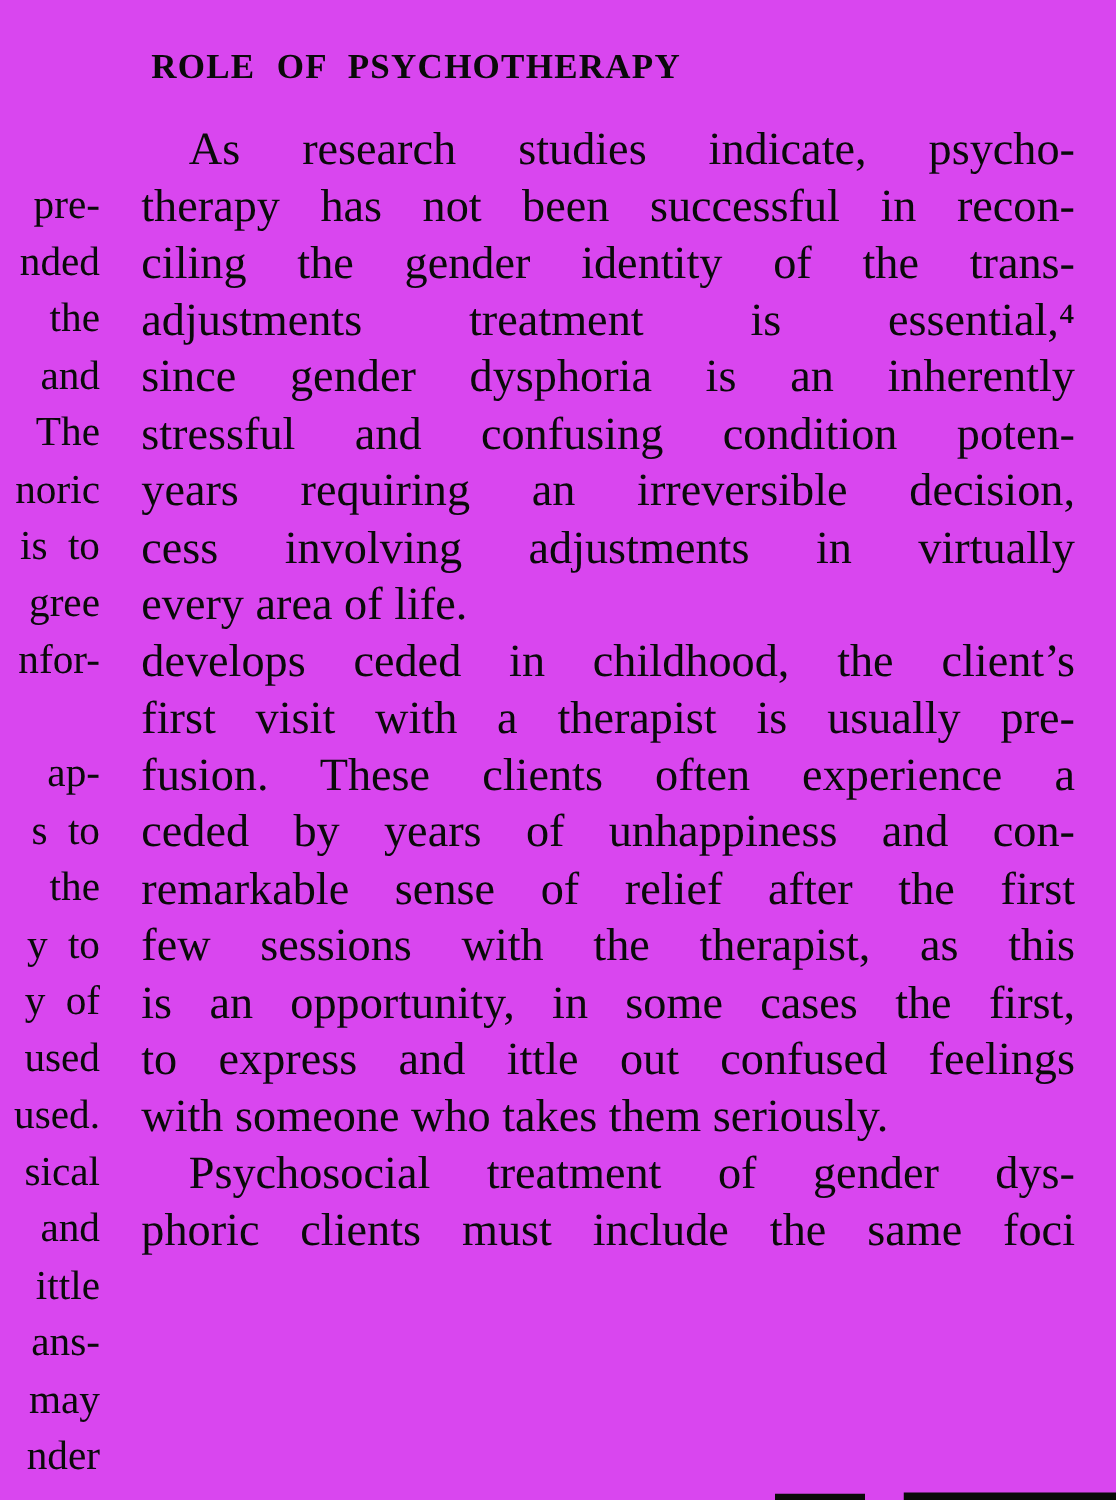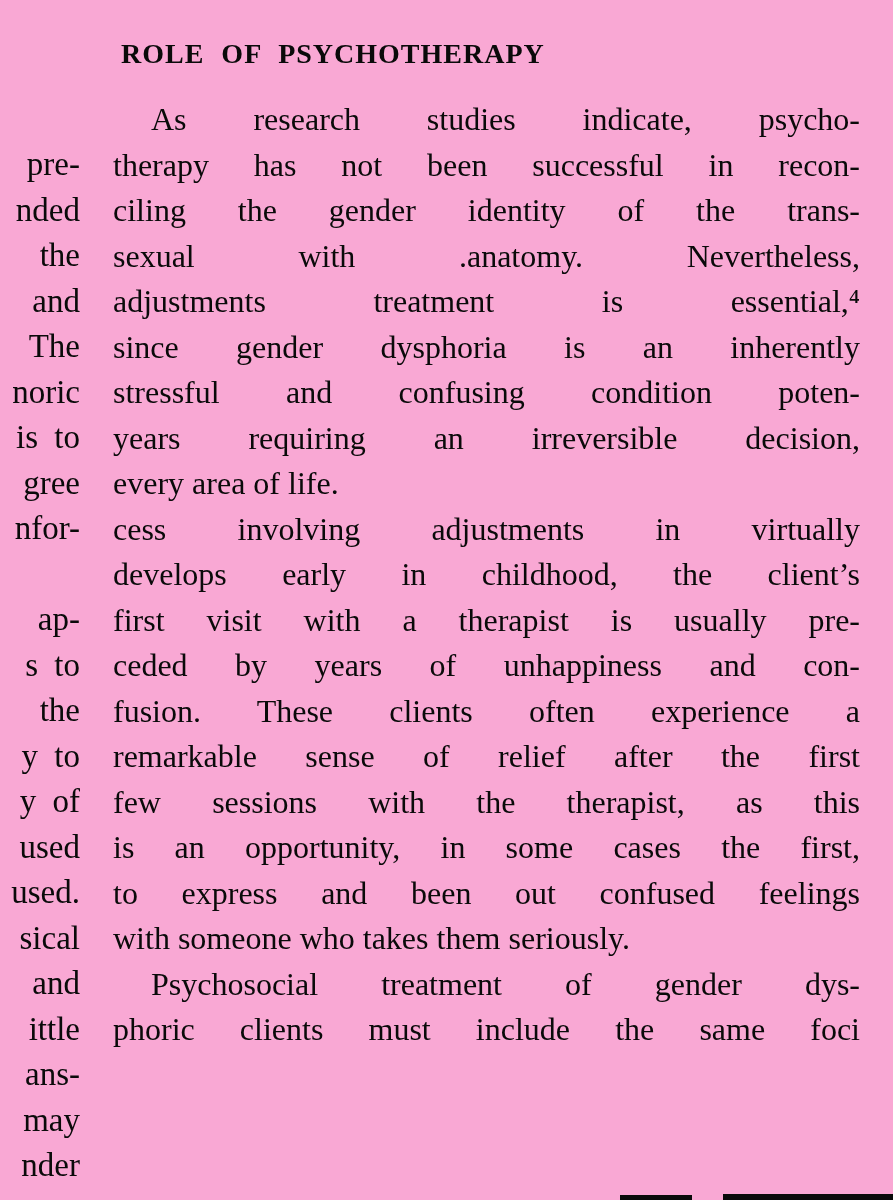--- a/index.html
+++ b/index.html
@@ -5,21 +5,21 @@
   html, body { margin: 0; padding: 0; }
   body {
     width: 893px; height: 1200px;
     background: #ffffff;
     font-family: "Liberation Serif", serif;
     overflow: hidden;
   }
   .page {
     position: relative;
     width: 893px; height: 1200px;
-    background: #f9a8d4;
+    background: #d946ef;
     color: #0a0a0a;
   }
   .heading {
     position: absolute;
     left: 121px; top: 38px;
     margin: 0;
     font-size: 28px;
     font-weight: 700;
     letter-spacing: 1px;
     word-spacing: 9px;
@@ -33,21 +33,21 @@
     font-size: 33px;
     line-height: 45.5px;
     text-align: right;
     word-spacing: 8px;
     color: #0a0a0a;
   }
   .main-col {
     position: absolute;
     left: 113px; top: 97px;
     width: 747px;
-    font-size: 32px;
+    font-size: 37px;
     line-height: 45.5px;
     color: #0a0a0a;
   }
   .line { min-height: 45.5px; }
   .main-col .line {
     text-align: justify;
     text-align-last: justify;
   }
   .main-col .line.no-j {
     text-align: left;
@@ -90,35 +90,34 @@
       <div class="line">ittle</div>
       <div class="line">ans-</div>
       <div class="line">may</div>
       <div class="line">nder</div>
     </div>
 
   <div class="main-col" id="main-col">
       <div class="line ind">As research studies indicate, psycho-</div>
       <div class="line">therapy has not been successful in recon-</div>
       <div class="line">ciling the gender identity of the trans-</div>
-      <div class="line">sexual with .anatomy. Nevertheless,</div>
       <div class="line">adjustments treatment is essential,⁴</div>
       <div class="line">since gender dysphoria is an inherently</div>
       <div class="line">stressful and confusing condition poten-</div>
       <div class="line">years requiring an irreversible decision,</div>
+      <div class="line">cess involving adjustments in virtually</div>
       <div class="line no-j">every area of life.</div>
-      <div class="line">cess involving adjustments in virtually</div>
-      <div class="line">develops early in childhood, the client’s</div>
+      <div class="line">develops ceded in childhood, the client’s</div>
       <div class="line">first visit with a therapist is usually pre-</div>
+      <div class="line">fusion. These clients often experience a</div>
       <div class="line">ceded by years of unhappiness and con-</div>
-      <div class="line">fusion. These clients often experience a</div>
       <div class="line">remarkable sense of relief after the first</div>
       <div class="line">few sessions with the therapist, as this</div>
       <div class="line">is an opportunity, in some cases the first,</div>
-      <div class="line">to express and been out confused feelings</div>
+      <div class="line">to express and ittle out confused feelings</div>
       <div class="line no-j">with someone who takes them seriously.</div>
       <div class="line ind">Psychosocial treatment of gender dys-</div>
       <div class="line">phoric clients must include the same foci</div>
     </div>
 
   <div class="artifact artifact-a"></div>
   <div class="artifact artifact-b"></div>
 </div>
 
 </body></html>

